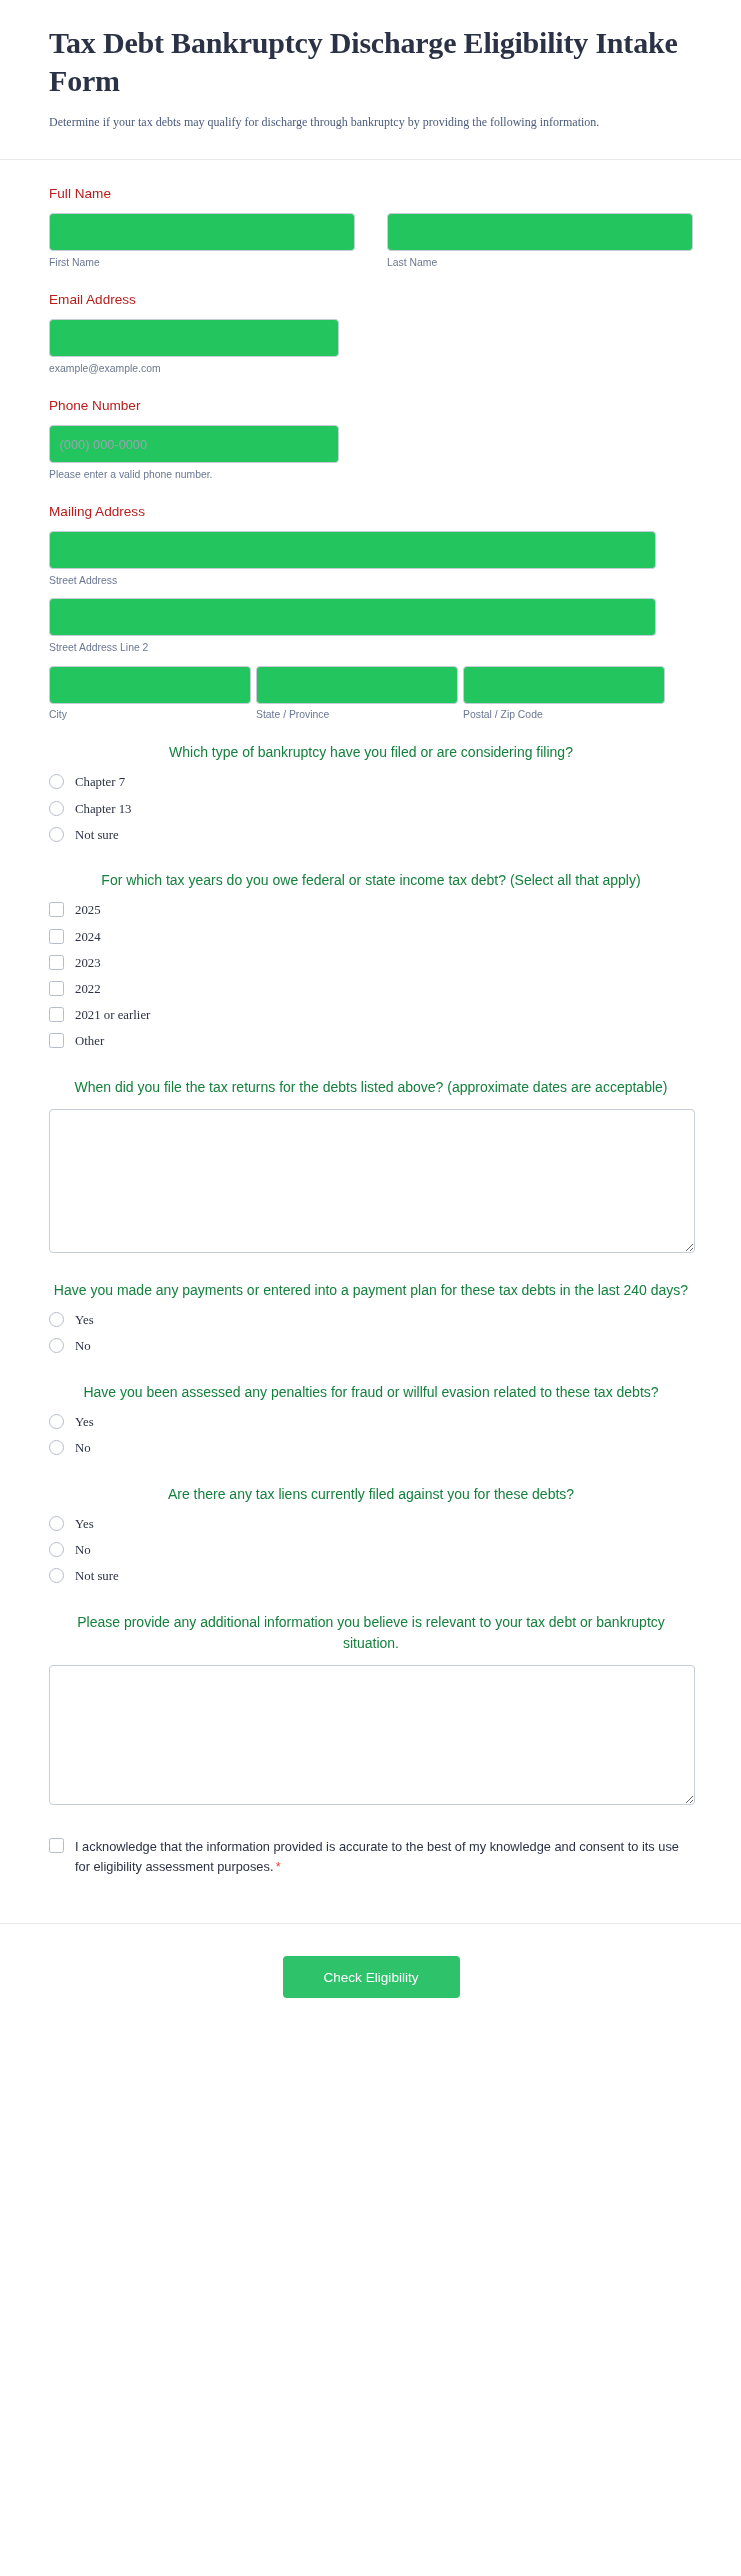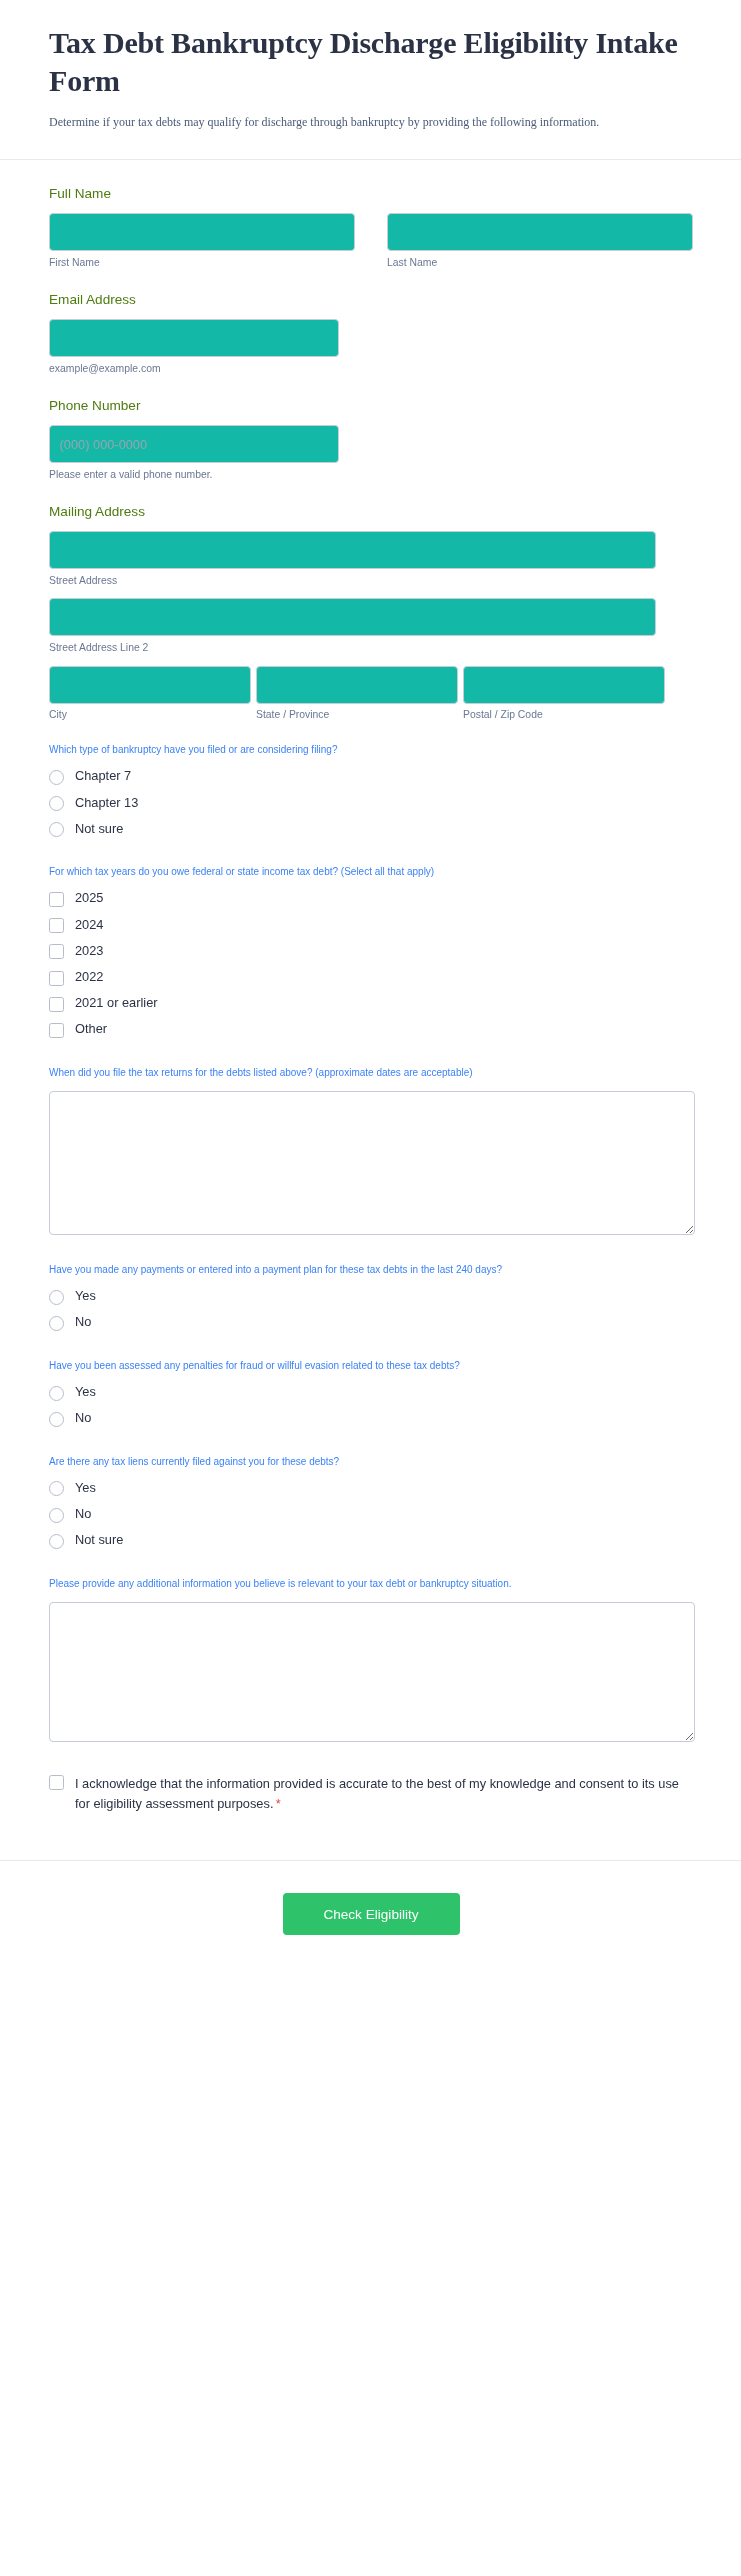--- a/index.html
+++ b/index.html
@@ -40,38 +40,38 @@
     max-width: 582px;
   }
   .body {
     padding: 24px 49px 8px 49px;
   }
   .field-block {
     margin-bottom: 22px;
   }
   .field-label {
     font-size: 13.6px;
-    color: #4d7c0f;
+    color: #b91c1c;
     line-height: 1.45;
     margin-bottom: 9.6px;
     display: block;
   }
   .sub-label {
     font-size: 10.4px;
     color: #6a7793;
     margin-top: 5.6px;
     display: block;
   }
   input.txt {
     display: block;
     width: 100%;
     height: 38px;
     border: 0.8px solid #c7cdd7;
     border-radius: 4px;
-    background: #14b8a6;
+    background: #22c55e;
     font-size: 12.8px;
     color: #2b3245;
     padding: 0 9.6px;
     font-family: "Liberation Sans", sans-serif;
     outline: none;
   }
   input.txt::placeholder { color: #9aa3b3; }
   .row { display: flex; gap: 32px; }
   .col-half { width: 313px; }
   .col-single { width: 290px; }
@@ -89,22 +89,23 @@
     padding: 8px 9.6px;
     font-family: "Liberation Sans", sans-serif;
     resize: vertical;
     outline: none;
   }
   .ta-small { height: 144px; }
   .ta-large { height: 140px; }
   .choice-list { margin-top: 3.2px; }
   .choice {
     display: flex;
-    align-items: flex-end;
+    align-items: flex-start;
     margin-bottom: 9.6px;
+    font-family: Liberation Serif, serif;
   }
   .radio-dot {
     width: 15px; height: 15px;
     border: 0.8px solid #b6bdc9;
     border-radius: 50%;
     background: #fff;
     margin-right: 11px;
     flex: none;
   }
   .check-box {
@@ -114,26 +115,27 @@
     background: #fff;
     margin-right: 11px;
     flex: none;
   }
   .choice-label {
     font-size: 12.8px;
     color: #2b3245;
     line-height: 1.3;
   }
   .question-label {
-    font-size: 10px;
-    color: #3b82f6;
+    font-size: 14px;
+    color: #15803d;
     line-height: 1.5;
     margin-bottom: 11px;
     display: block;
     max-width: 652px;
+    text-align: center;
   }
   .block-gap { margin-bottom: 27px; }
   .ack-row {
     display: flex;
     align-items: flex-start;
     margin-top: 32px;
     margin-bottom: 24px;
   }
   .ack-text {
     font-size: 12.8px;

